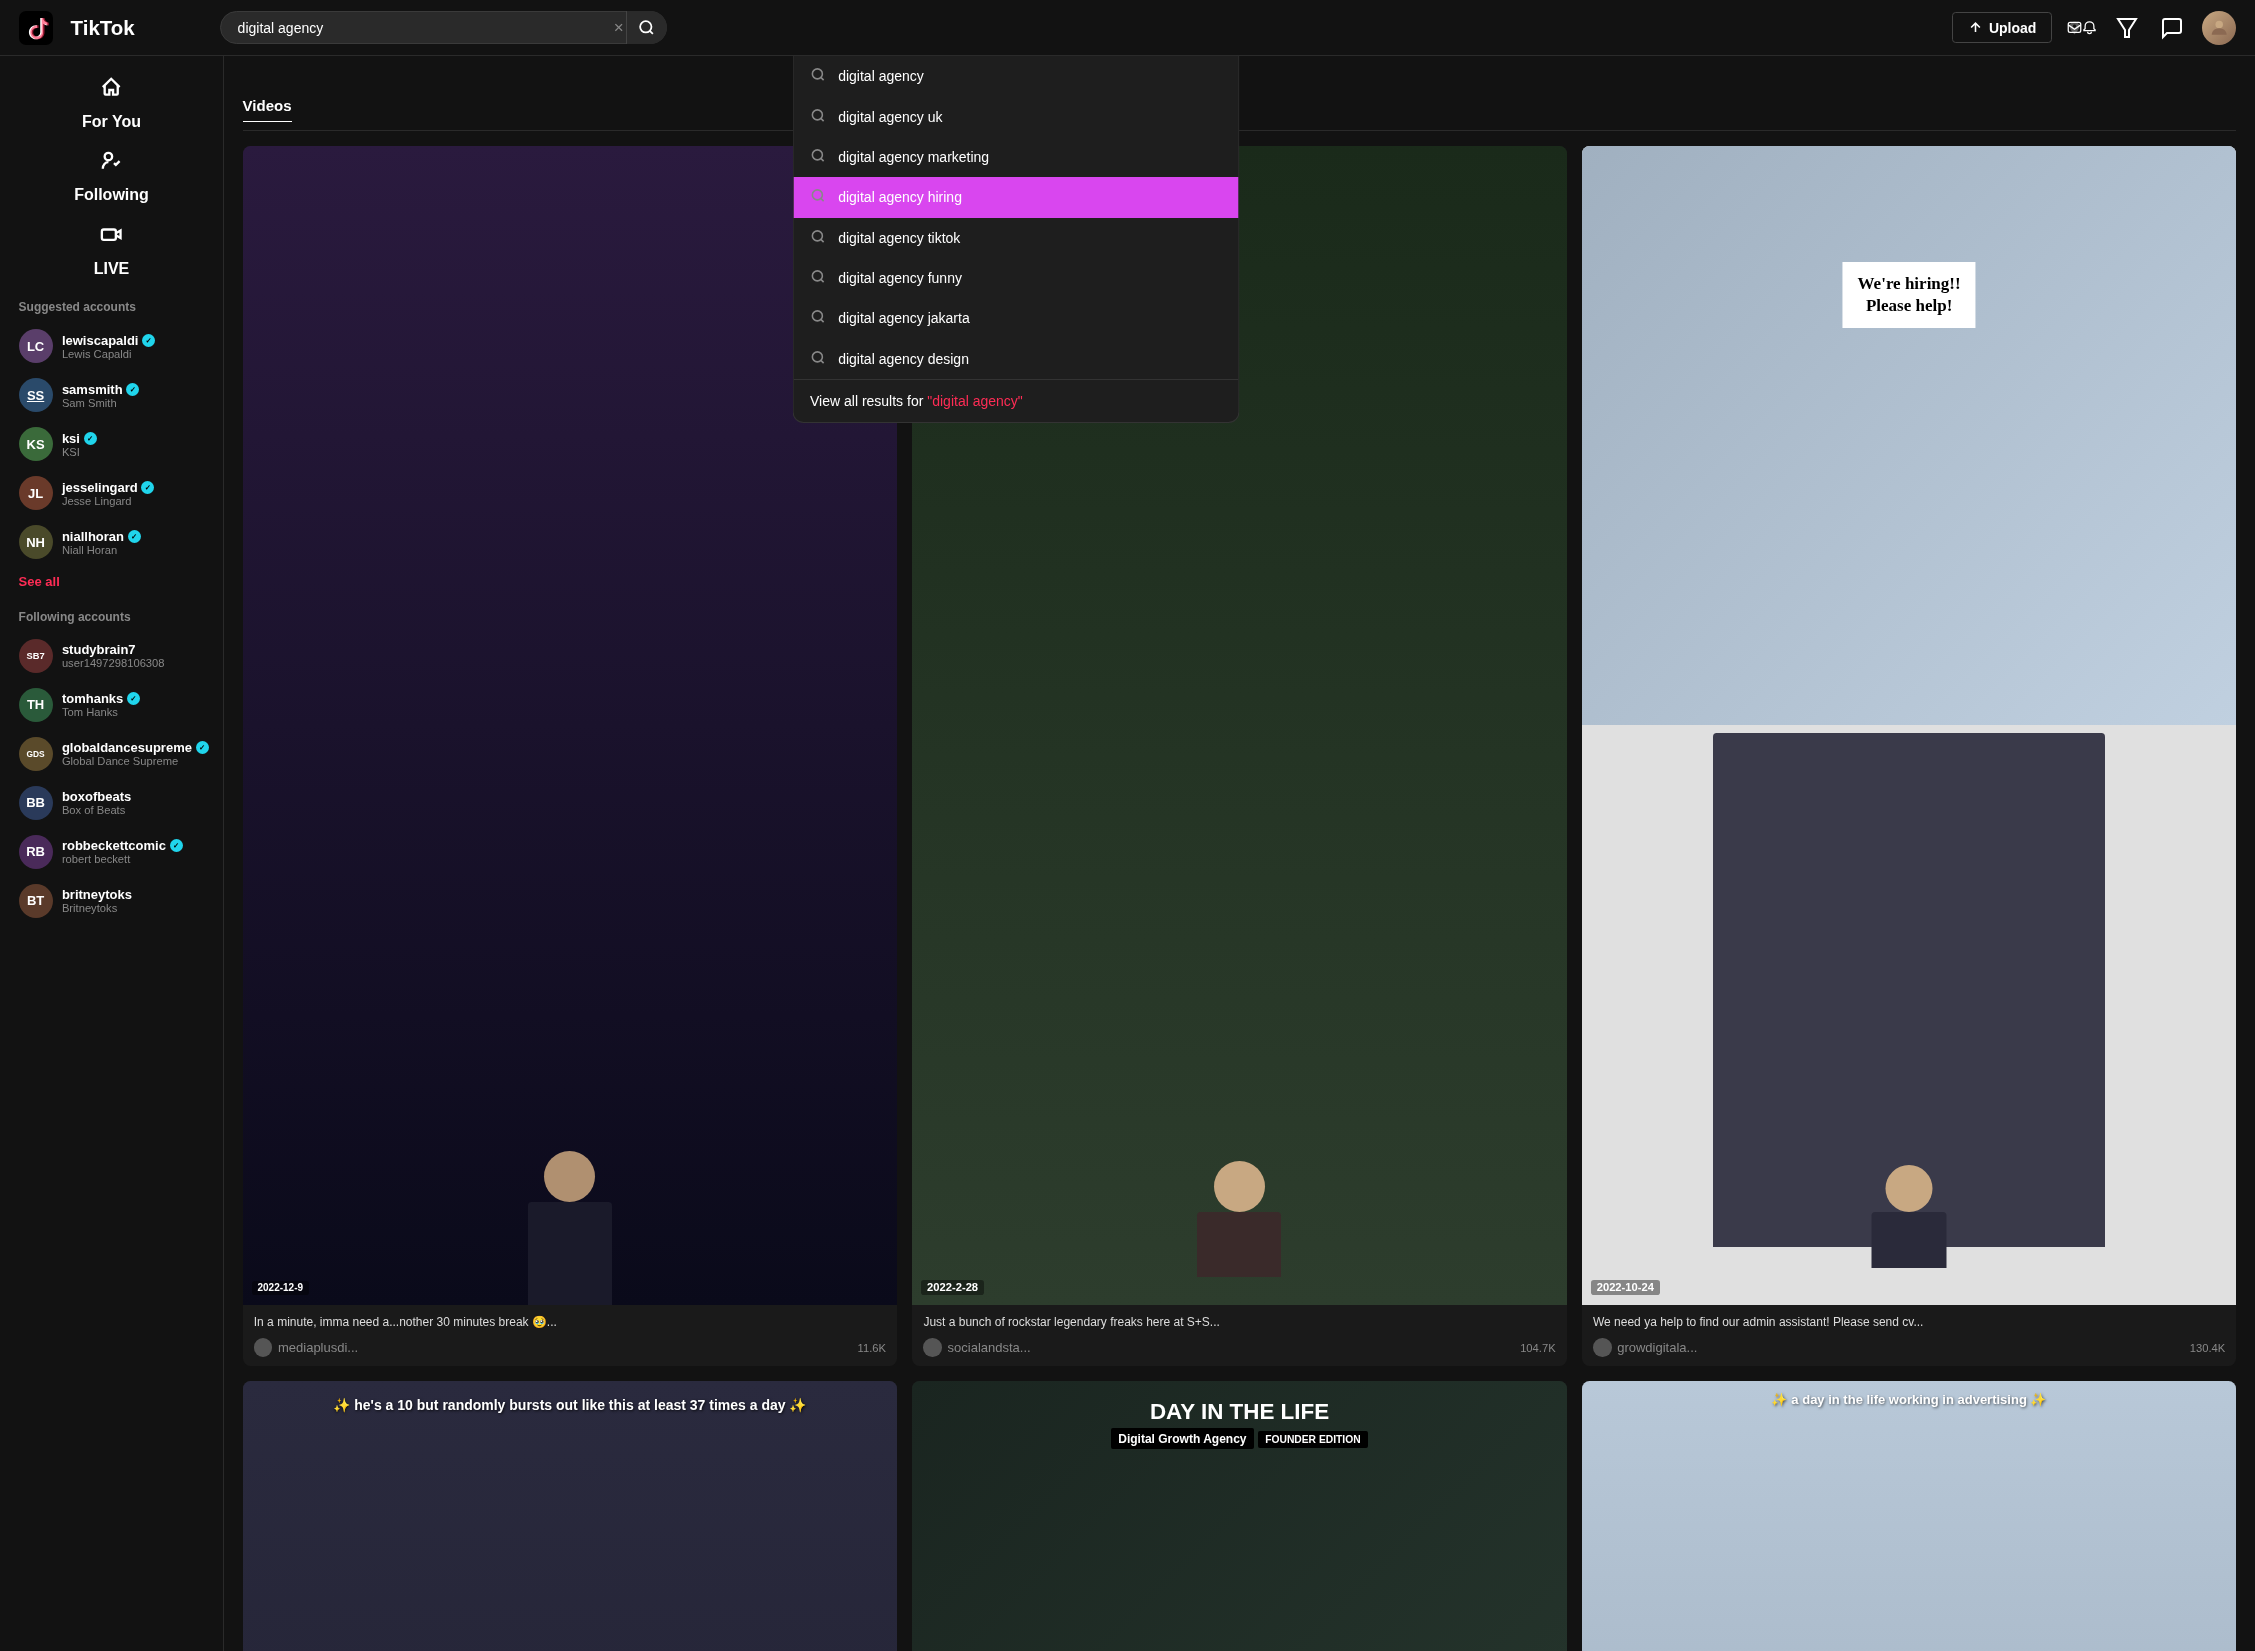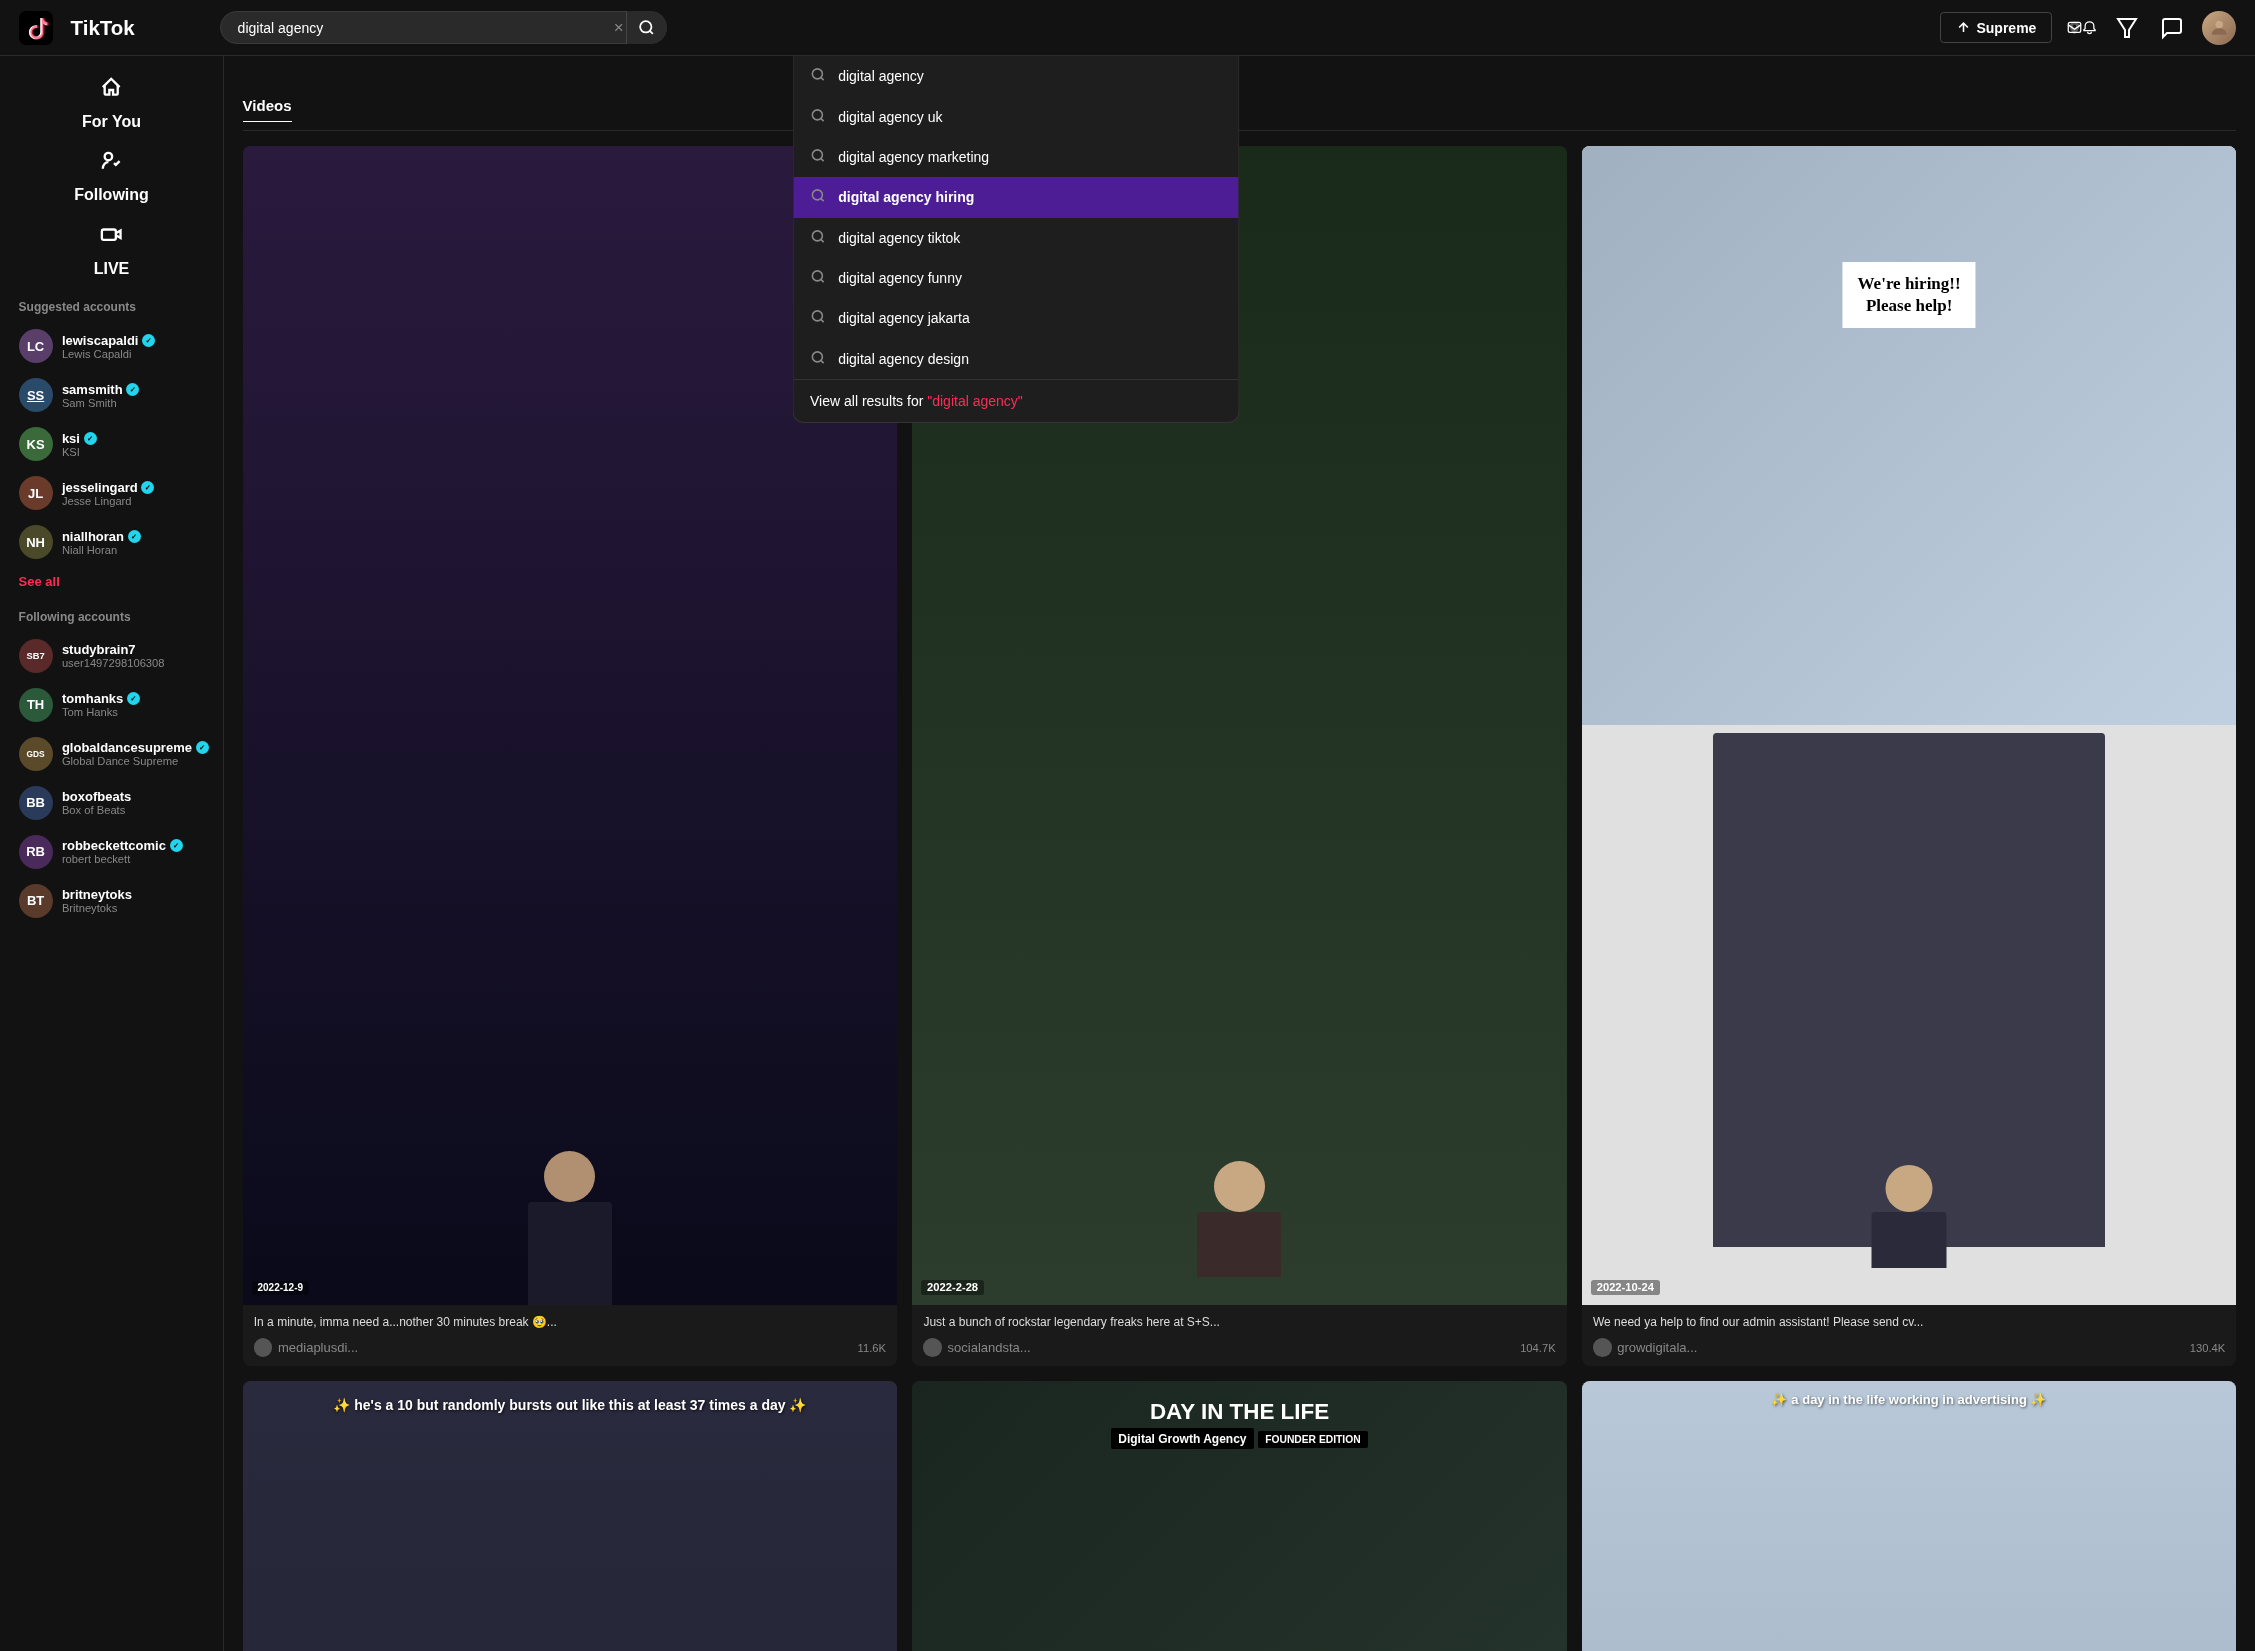--- a/index.html
+++ b/index.html
@@ -222,21 +222,21 @@
       overflow: hidden;
     }
     .dropdown-item {
       display: flex;
       align-items: center;
       gap: 11.2px;
       padding: 11.2px 17px;
       cursor: pointer;
       color: #fff;
     }
-    .dropdown-item.active { background: #4c1d95; font-weight: bold; }
+    .dropdown-item.active { background: #d946ef; }
     .dropdown-search-icon {
       color: #888;
       font-size: 15px;
       width: 17px;
     }
     .dropdown-text { font-size: 14px; }
     .dropdown-view-all {
       padding: 13px 17px;
       color: #fff;
       font-size: 14px;
@@ -344,21 +344,21 @@
         <path d="m21 21-4.35-4.35"></path>
       </svg>
     </button>
   </div>
 
   <div class="header-actions">
     <button class="upload-btn">
       <svg width="15" height="15" viewBox="0 0 24 24" fill="none" stroke="currentColor" stroke-width="2.5">
           <path d="M12 5v14M5 12l7-7 7 7"></path>
         </svg>
-      <span>Supreme</span>
+      <span>Upload</span>
     </button>
     <div class="header-icon" style="position:relative;">
       <svg width="24" height="24" viewBox="0 0 24 24" fill="currentColor">
         <path d="M12 2C8.1 2 4 5 4 9c0 5 8 13 8 13s8-8 8-13c0-4-4.1-7-8-7zm0 9.5c-1.4 0-2.5-1.1-2.5-2.5S10.6 6.5 12 6.5s2.5 1.1 2.5 2.5S13.4 11.5 12 11.5z" opacity="0.3"></path>
         <rect x="2" y="3" width="20" height="16" rx="3" fill="none" stroke="white" stroke-width="2"></rect>
         <path d="M2 7l10 7 10-7" stroke="white" stroke-width="2" fill="none"></path>
       </svg>
 
       <svg width="24" height="24" viewBox="0 0 24 24" fill="none" stroke="white" stroke-width="2" style="display:block;">
         <path d="M12 2a7 7 0 0 0-7 7v4l-2 2v1h18v-1l-2-2V9a7 7 0 0 0-7-7z"></path>

